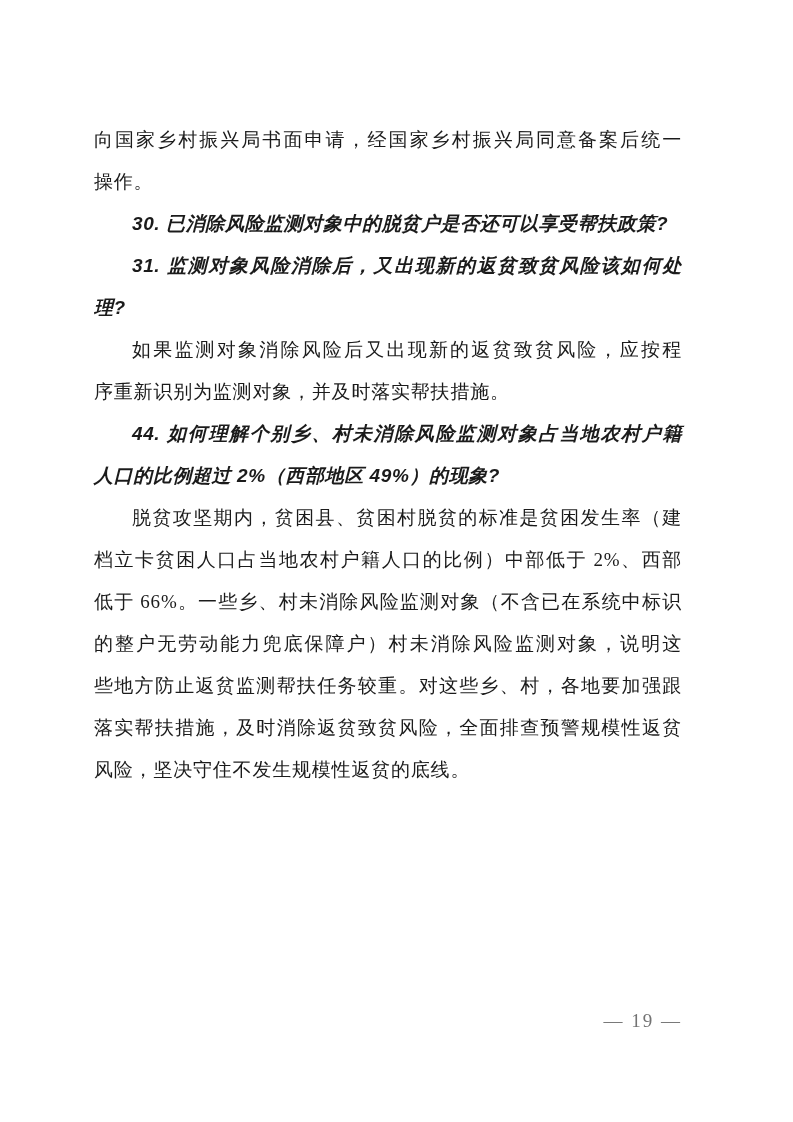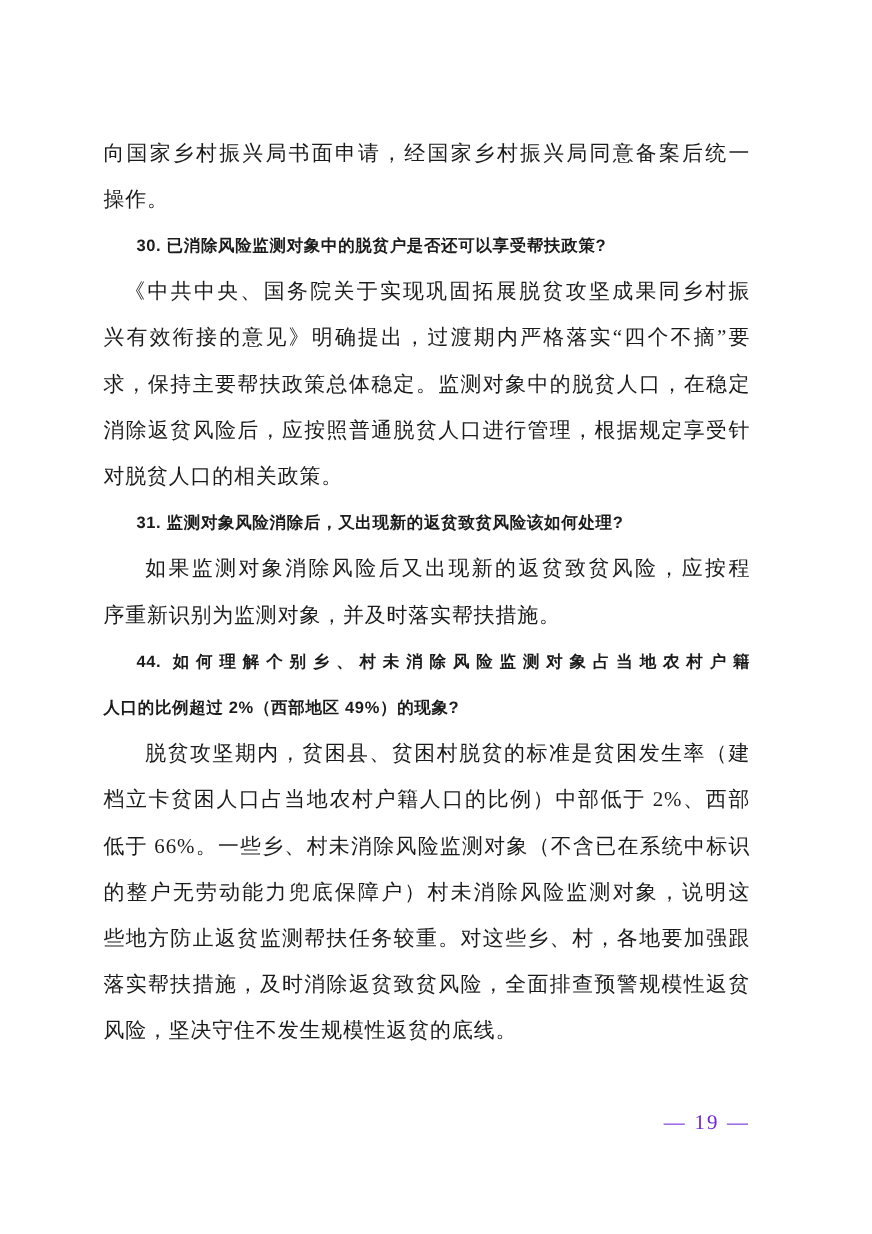--- a/index.html
+++ b/index.html
@@ -32,54 +32,48 @@
     -moz-text-align-last: justify;
   }
   .line.last {
     text-align-last: left;
     -moz-text-align-last: left;
   }
   .indent-1 { text-indent: 1em; }
   .indent-2 { text-indent: 2em; }
   .block.heading .line {
     font-weight: 700;
-    font-size: 15px;
+    font-size: 19px;
     font-family: "Liberation Sans", "DejaVu Sans", sans-serif;
     letter-spacing: 0.6px;
+    font-style: italic;
   }
   .page-number {
     position: absolute;
     left: 94px;
     top: 1000px;
     width: 588px;
     text-align: right;
     font-size: 19px;
     line-height: 42px;
     letter-spacing: 2px;
-    color: #6d28d9;
+    color: #737373;
   }
 </style>
 </head>
 <body>
 
 <div class="page">
   <div class="text-column">
       <div class="block paragraph">
         <div class="line">向国家乡村振兴局书面申请，经国家乡村振兴局同意备案后统一</div>
         <div class="line last">操作。</div>
       </div>
       <div class="block heading">
         <div class="line last indent-2">30. 已消除风险监测对象中的脱贫户是否还可以享受帮扶政策?</div>
-      </div>
-      <div class="block paragraph">
-        <div class="line indent-1">《中共中央、国务院关于实现巩固拓展脱贫攻坚成果同乡村振</div>
-        <div class="line">兴有效衔接的意见》明确提出，过渡期内严格落实“四个不摘”要</div>
-        <div class="line">求，保持主要帮扶政策总体稳定。监测对象中的脱贫人口，在稳定</div>
-        <div class="line">消除返贫风险后，应按照普通脱贫人口进行管理，根据规定享受针</div>
-        <div class="line last">对脱贫人口的相关政策。</div>
       </div>
       <div class="block heading">
         <div class="line last indent-2">31. 监测对象风险消除后，又出现新的返贫致贫风险该如何处理?</div>
       </div>
       <div class="block paragraph">
         <div class="line indent-2">如果监测对象消除风险后又出现新的返贫致贫风险，应按程</div>
         <div class="line last">序重新识别为监测对象，并及时落实帮扶措施。</div>
       </div>
       <div class="block heading">
         <div class="line indent-2">44. 如何理解个别乡、村未消除风险监测对象占当地农村户籍</div>

